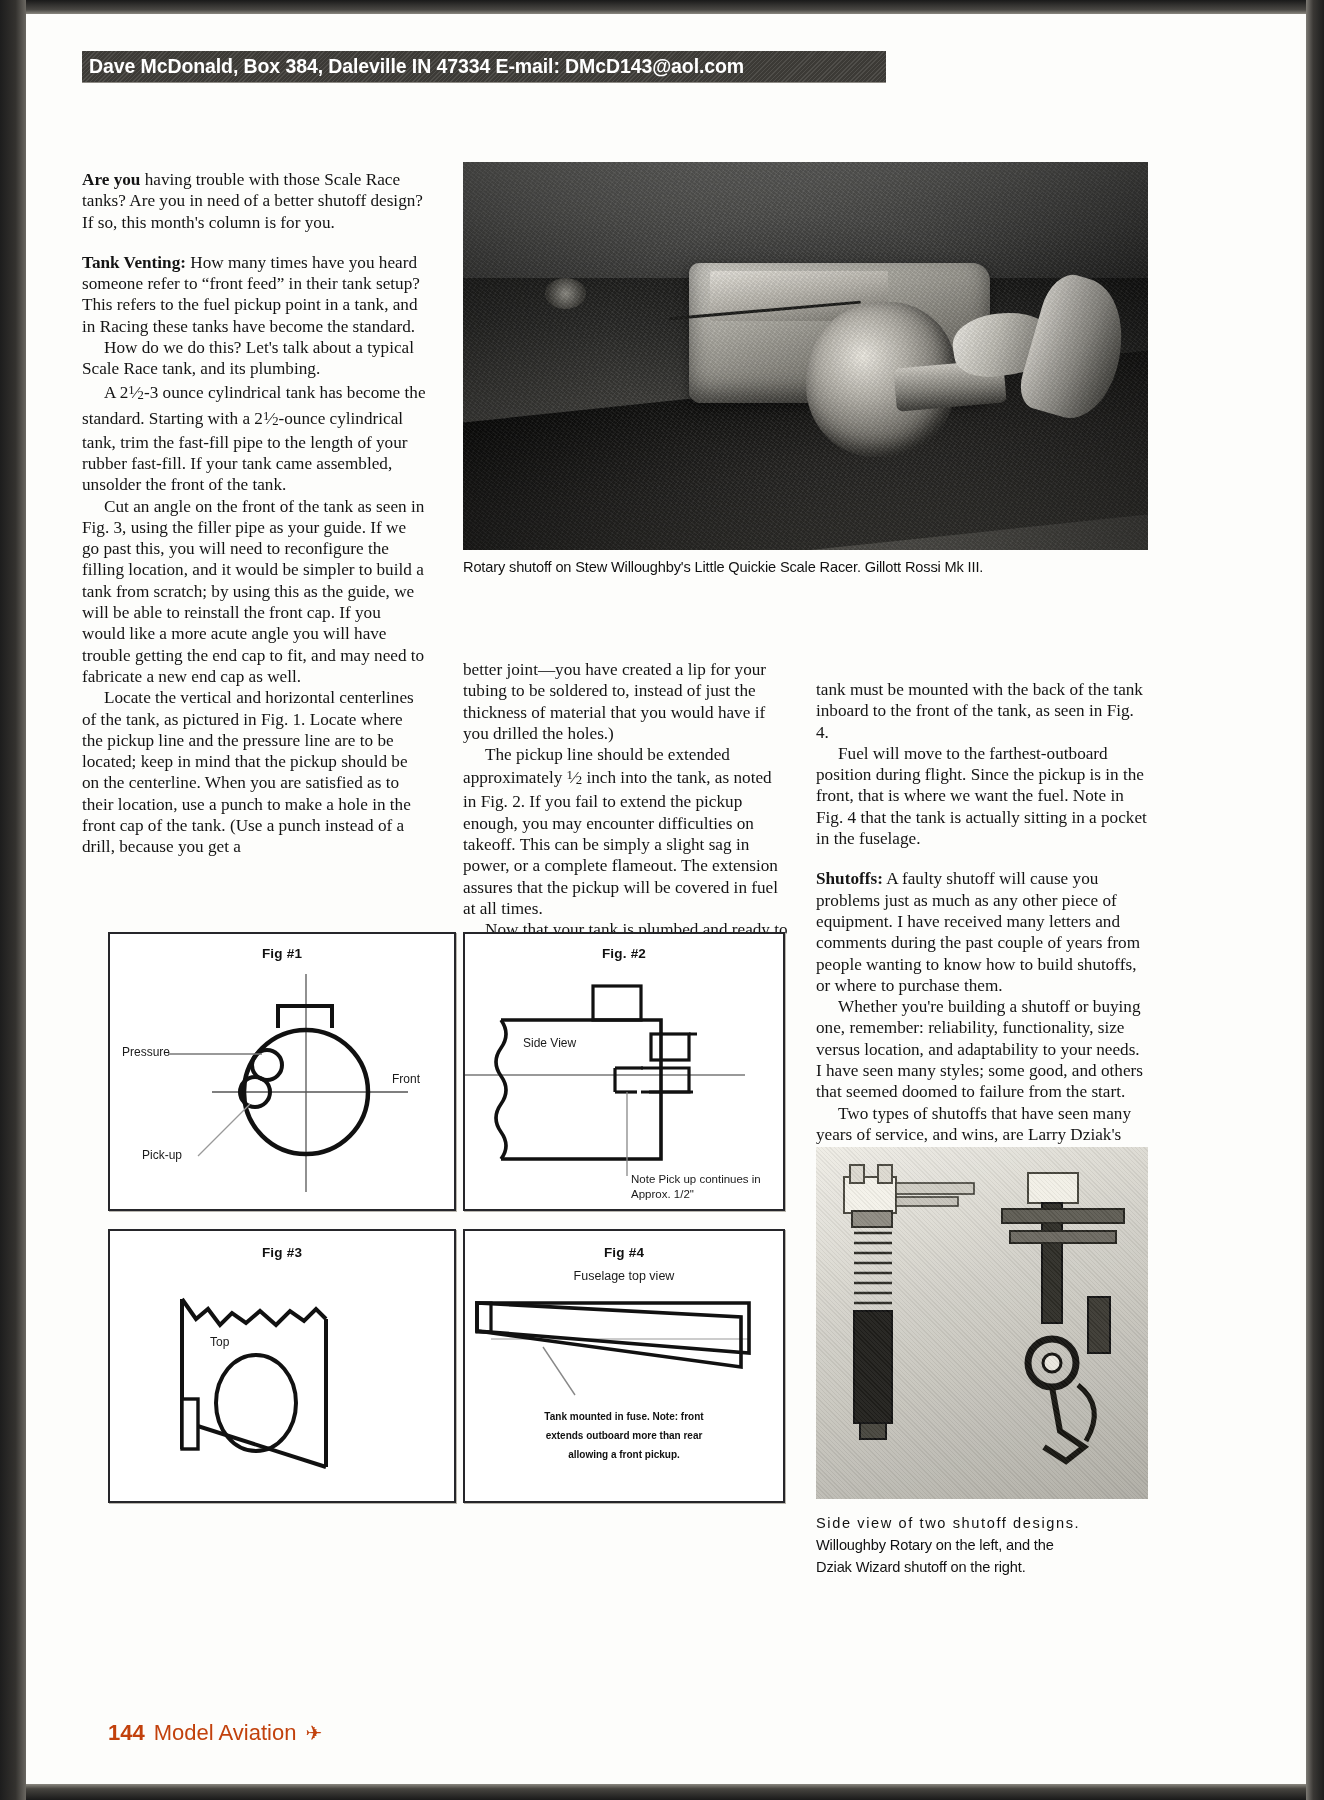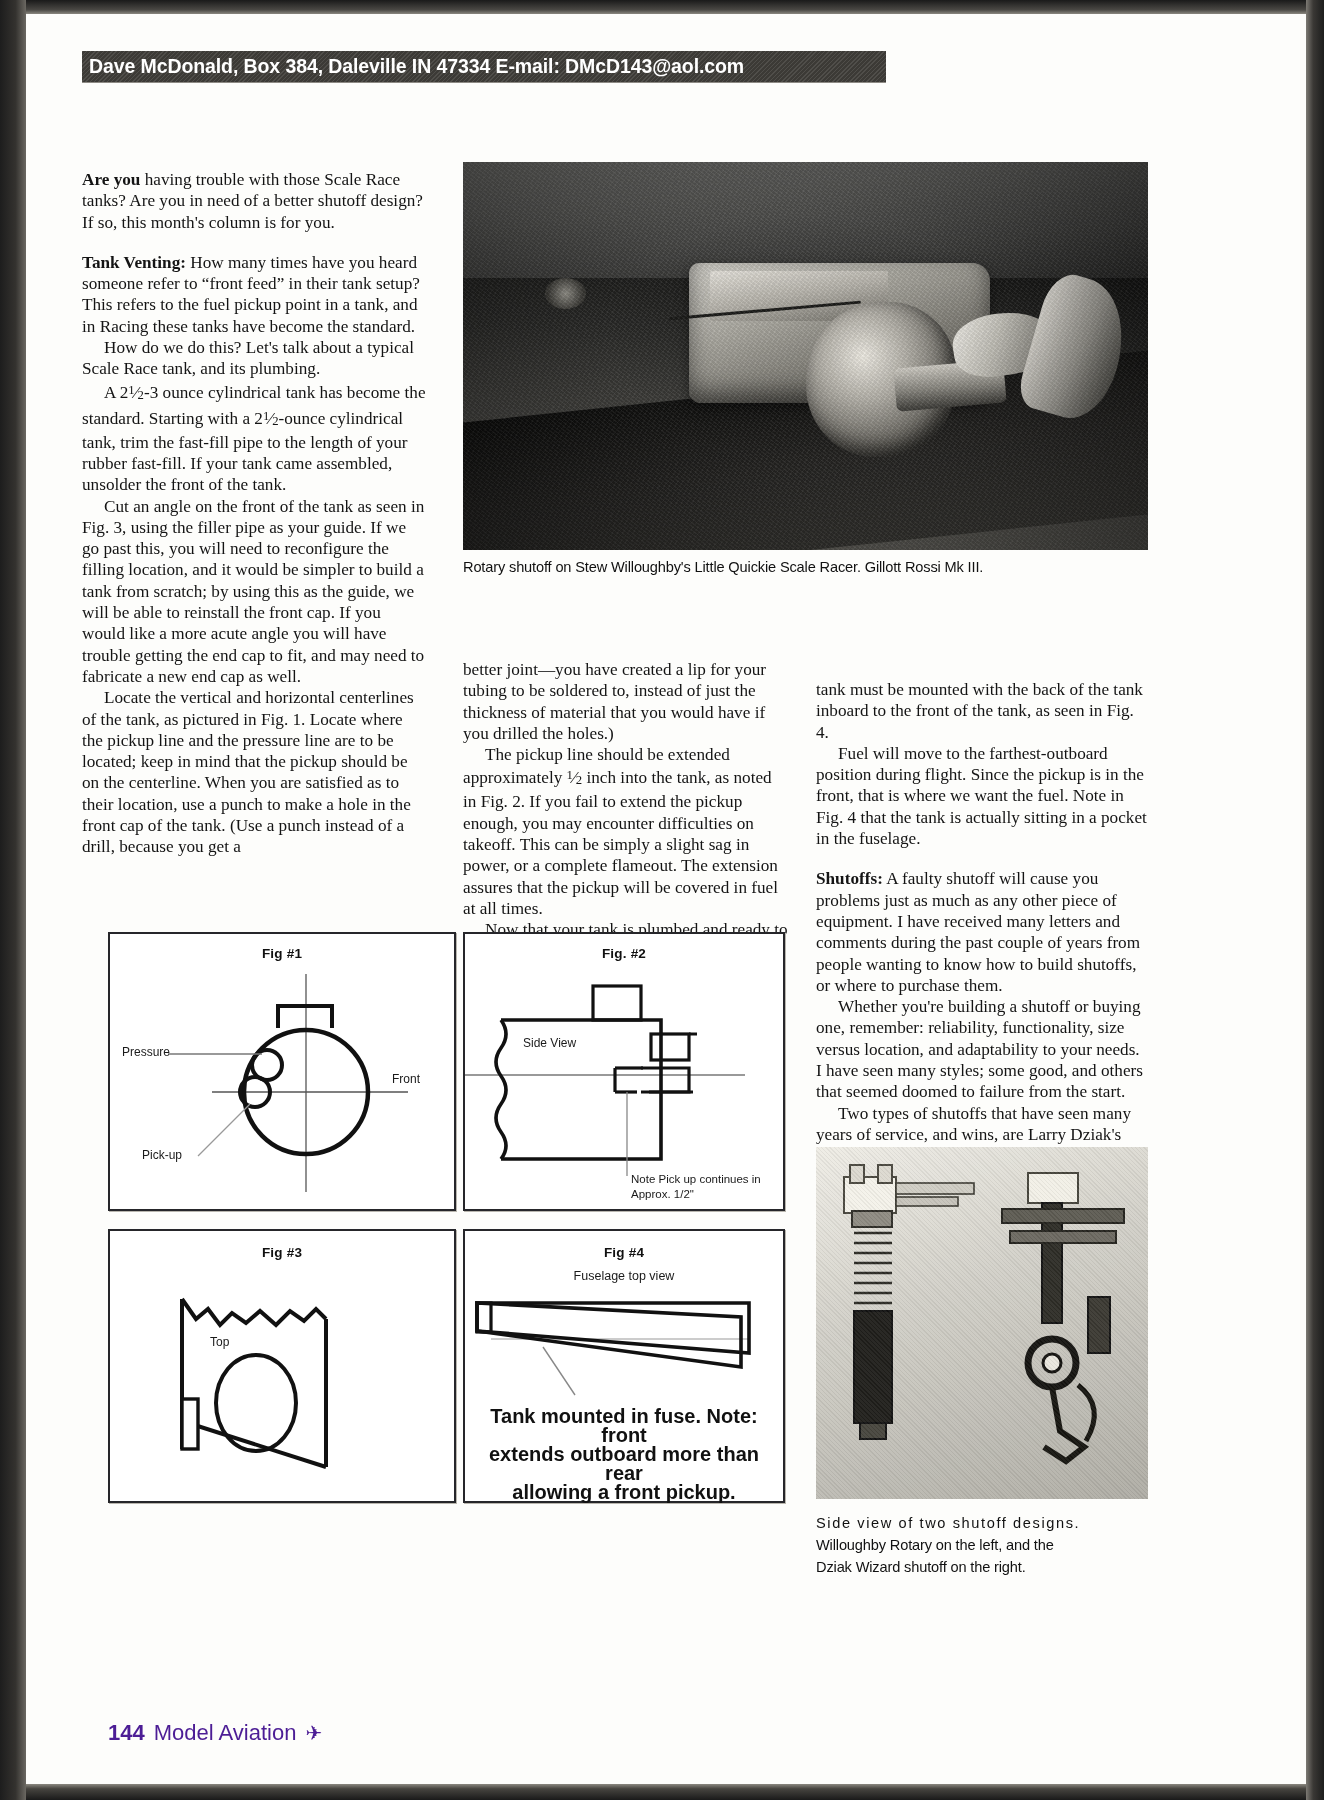--- a/index.html
+++ b/index.html
@@ -227,21 +227,21 @@
     position: absolute;
     font-family: "Liberation Sans", sans-serif;
     font-size: 11.5px;
     color: #1a1a1a;
     line-height: 15px;
   }
   .fig-cap-bold {
     position: absolute;
     font-family: "Liberation Sans", sans-serif;
     font-weight: bold;
-    font-size: 20px;
+    font-size: 10px;
     color: #111;
     text-align: center;
     line-height: 19px;
   }
   .fig-svg { position: absolute; left: 0; top: 0; }
 
   
   .photo-bottom {
     position: absolute;
     left: 790px; top: 1133px;
@@ -257,21 +257,21 @@
     position:absolute; inset:0;
     background-image:
       repeating-linear-gradient(45deg, rgba(0,0,0,0.05) 0 1px, rgba(255,255,255,0.05) 1px 3px);
   }
 
   .footer {
     position: absolute;
     left: 82px; bottom: 38px;
     font-family: "Liberation Sans", sans-serif;
     font-size: 22px;
-    color: #4c1d95;
+    color: #c2410c;
     display: flex;
     align-items: baseline;
     gap: 9px;
   }
   .footer .pg { font-weight: bold; }
   .footer .arrow { font-size: 20px; }
 </style>
 </head>
 <body>
 

